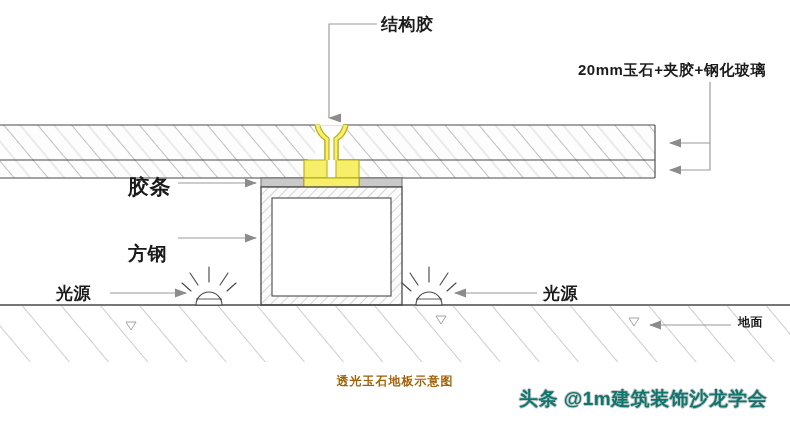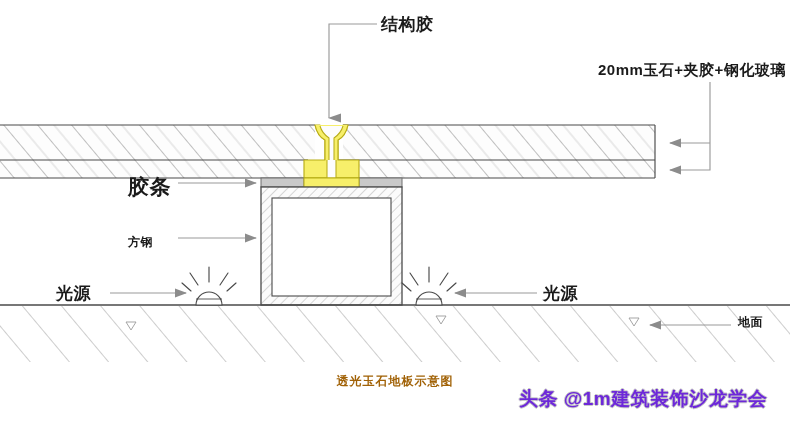--- a/index.html
+++ b/index.html
@@ -27,43 +27,43 @@
   }
   .lbl {
     position: absolute;
     white-space: nowrap;
     color: #1a1a1a;
     font-weight: bold;
     letter-spacing: 0.5px;
     line-height: 1;
   }
   .lbl-struct   { left: 381px; top: 16px;  font-size: 17px; }
-  .lbl-glass    { left: 578px; top: 62px;  font-size: 15px; margin-left: 20px; }
+  .lbl-glass    { left: 578px; top: 62px;  font-size: 15px; }
   .lbl-strip    { left: 128px; top: 176px; font-size: 21px; }
-  .lbl-steel    { left: 128px; top: 236px; font-size: 12px; }
+  .lbl-steel    { left: 128px; top: 244px; font-size: 19px; }
   .lbl-light-l  { left: 56px;  top: 285px; font-size: 17px; }
   .lbl-light-r  { left: 543px; top: 285px; font-size: 17px; }
   .lbl-ground   { left: 738px; top: 316px; font-size: 12px; }
   .caption {
     position: absolute;
     left: 0; right: 0;
     top: 373px;
     text-align: center;
     font-size: 12px;
     font-weight: bold;
     color: #a16207;
     letter-spacing: 1px;
   }
   .watermark {
     position: absolute;
     left: 519px;
     top: 386px;
     font-size: 19px;
     font-weight: bold;
-    color: #6d28d9;
+    color: #0f766e;
     text-shadow:
        1px 0 0 #c9c9c9, -1px 0 0 #c9c9c9,
        0 1px 0 #c9c9c9, 0 -1px 0 #c9c9c9;
     letter-spacing: 0.5px;
     white-space: nowrap;
   }
 </style>
 </head>
 <body>
 

